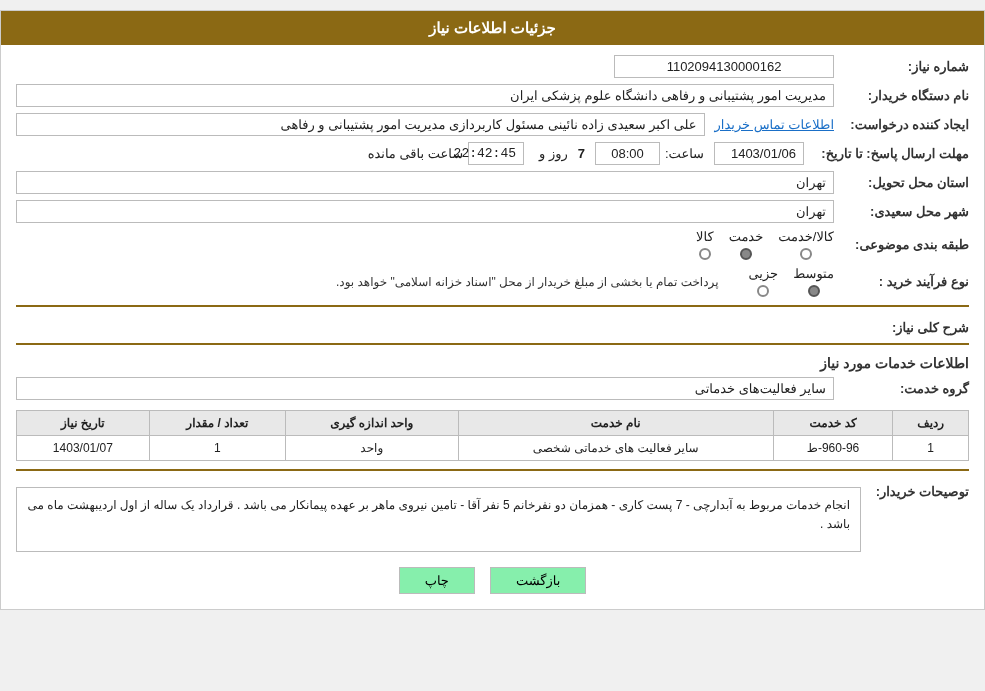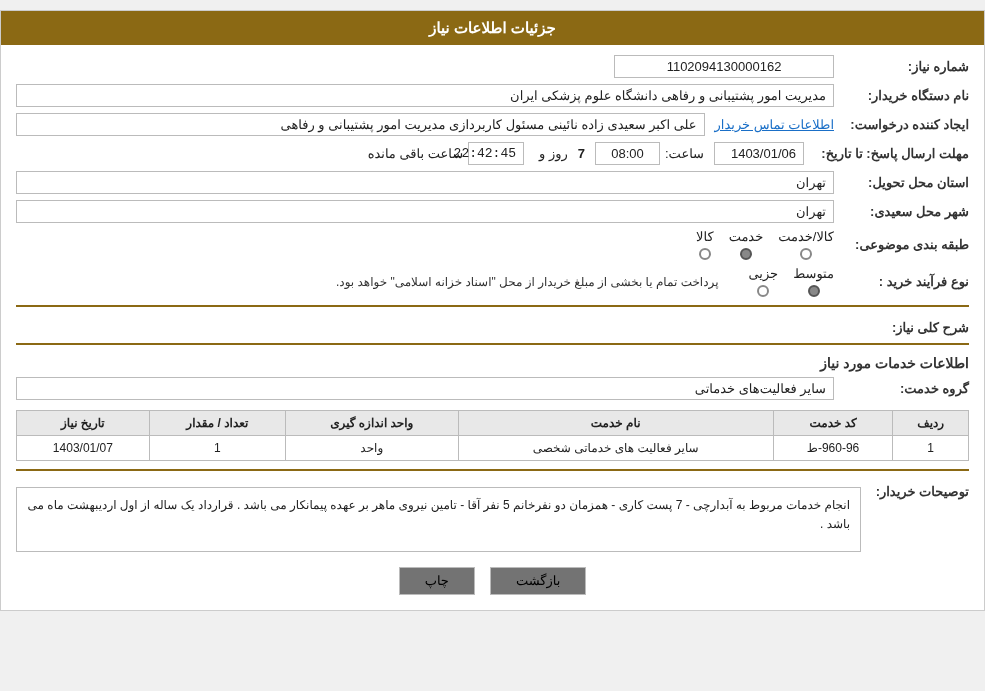--- a/index.html
+++ b/index.html
@@ -151,24 +151,24 @@
     }
     .buttons-row {
       display: flex;
       justify-content: center;
       gap: 15px;
       margin-top: 15px;
     }
     .btn {
       padding: 5px 25px;
       border: 1px solid #bbb;
-      background: #737373;
+      background: #86efac;
       cursor: pointer;
       font-size: 13px;
-      font-family: Liberation Serif, serif;
+      font-family: Liberation Sans, sans-serif;
     }
     .divider {
       border-top: 2px solid #8B6914;
       margin: 8px 0;
     }
   </style>
 </head>
 <body>
 
 <div class="page-wrapper">

